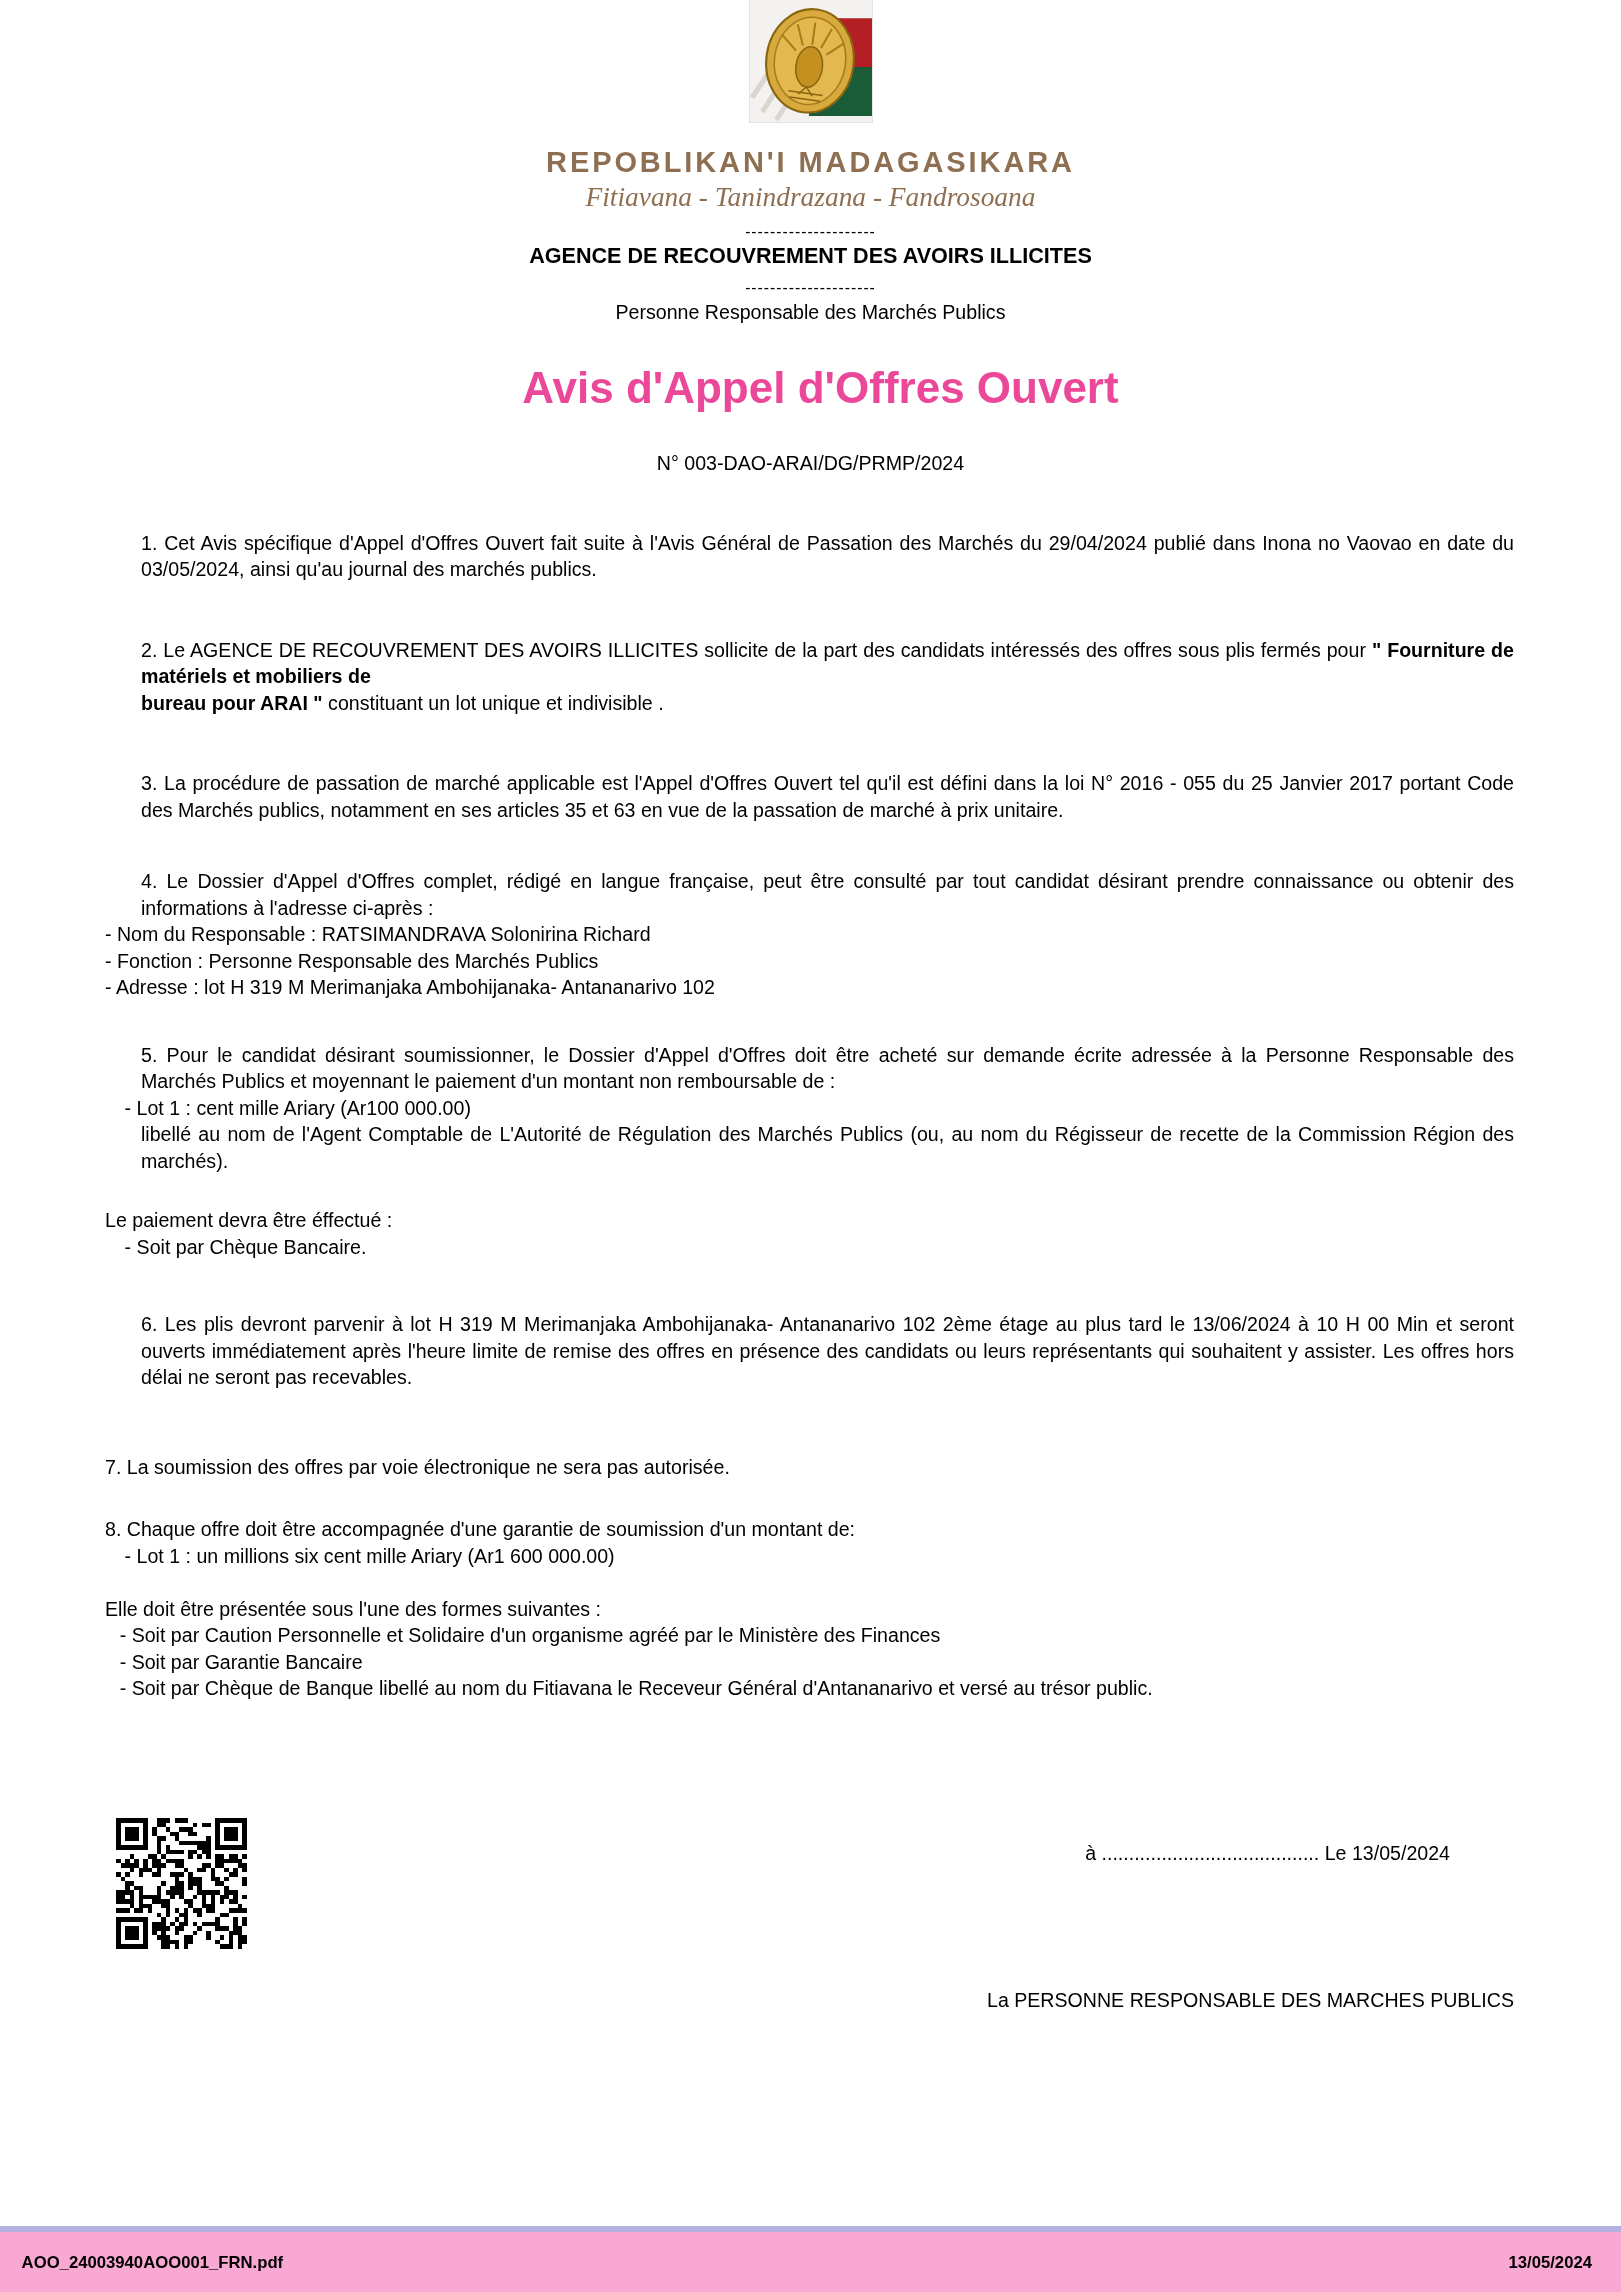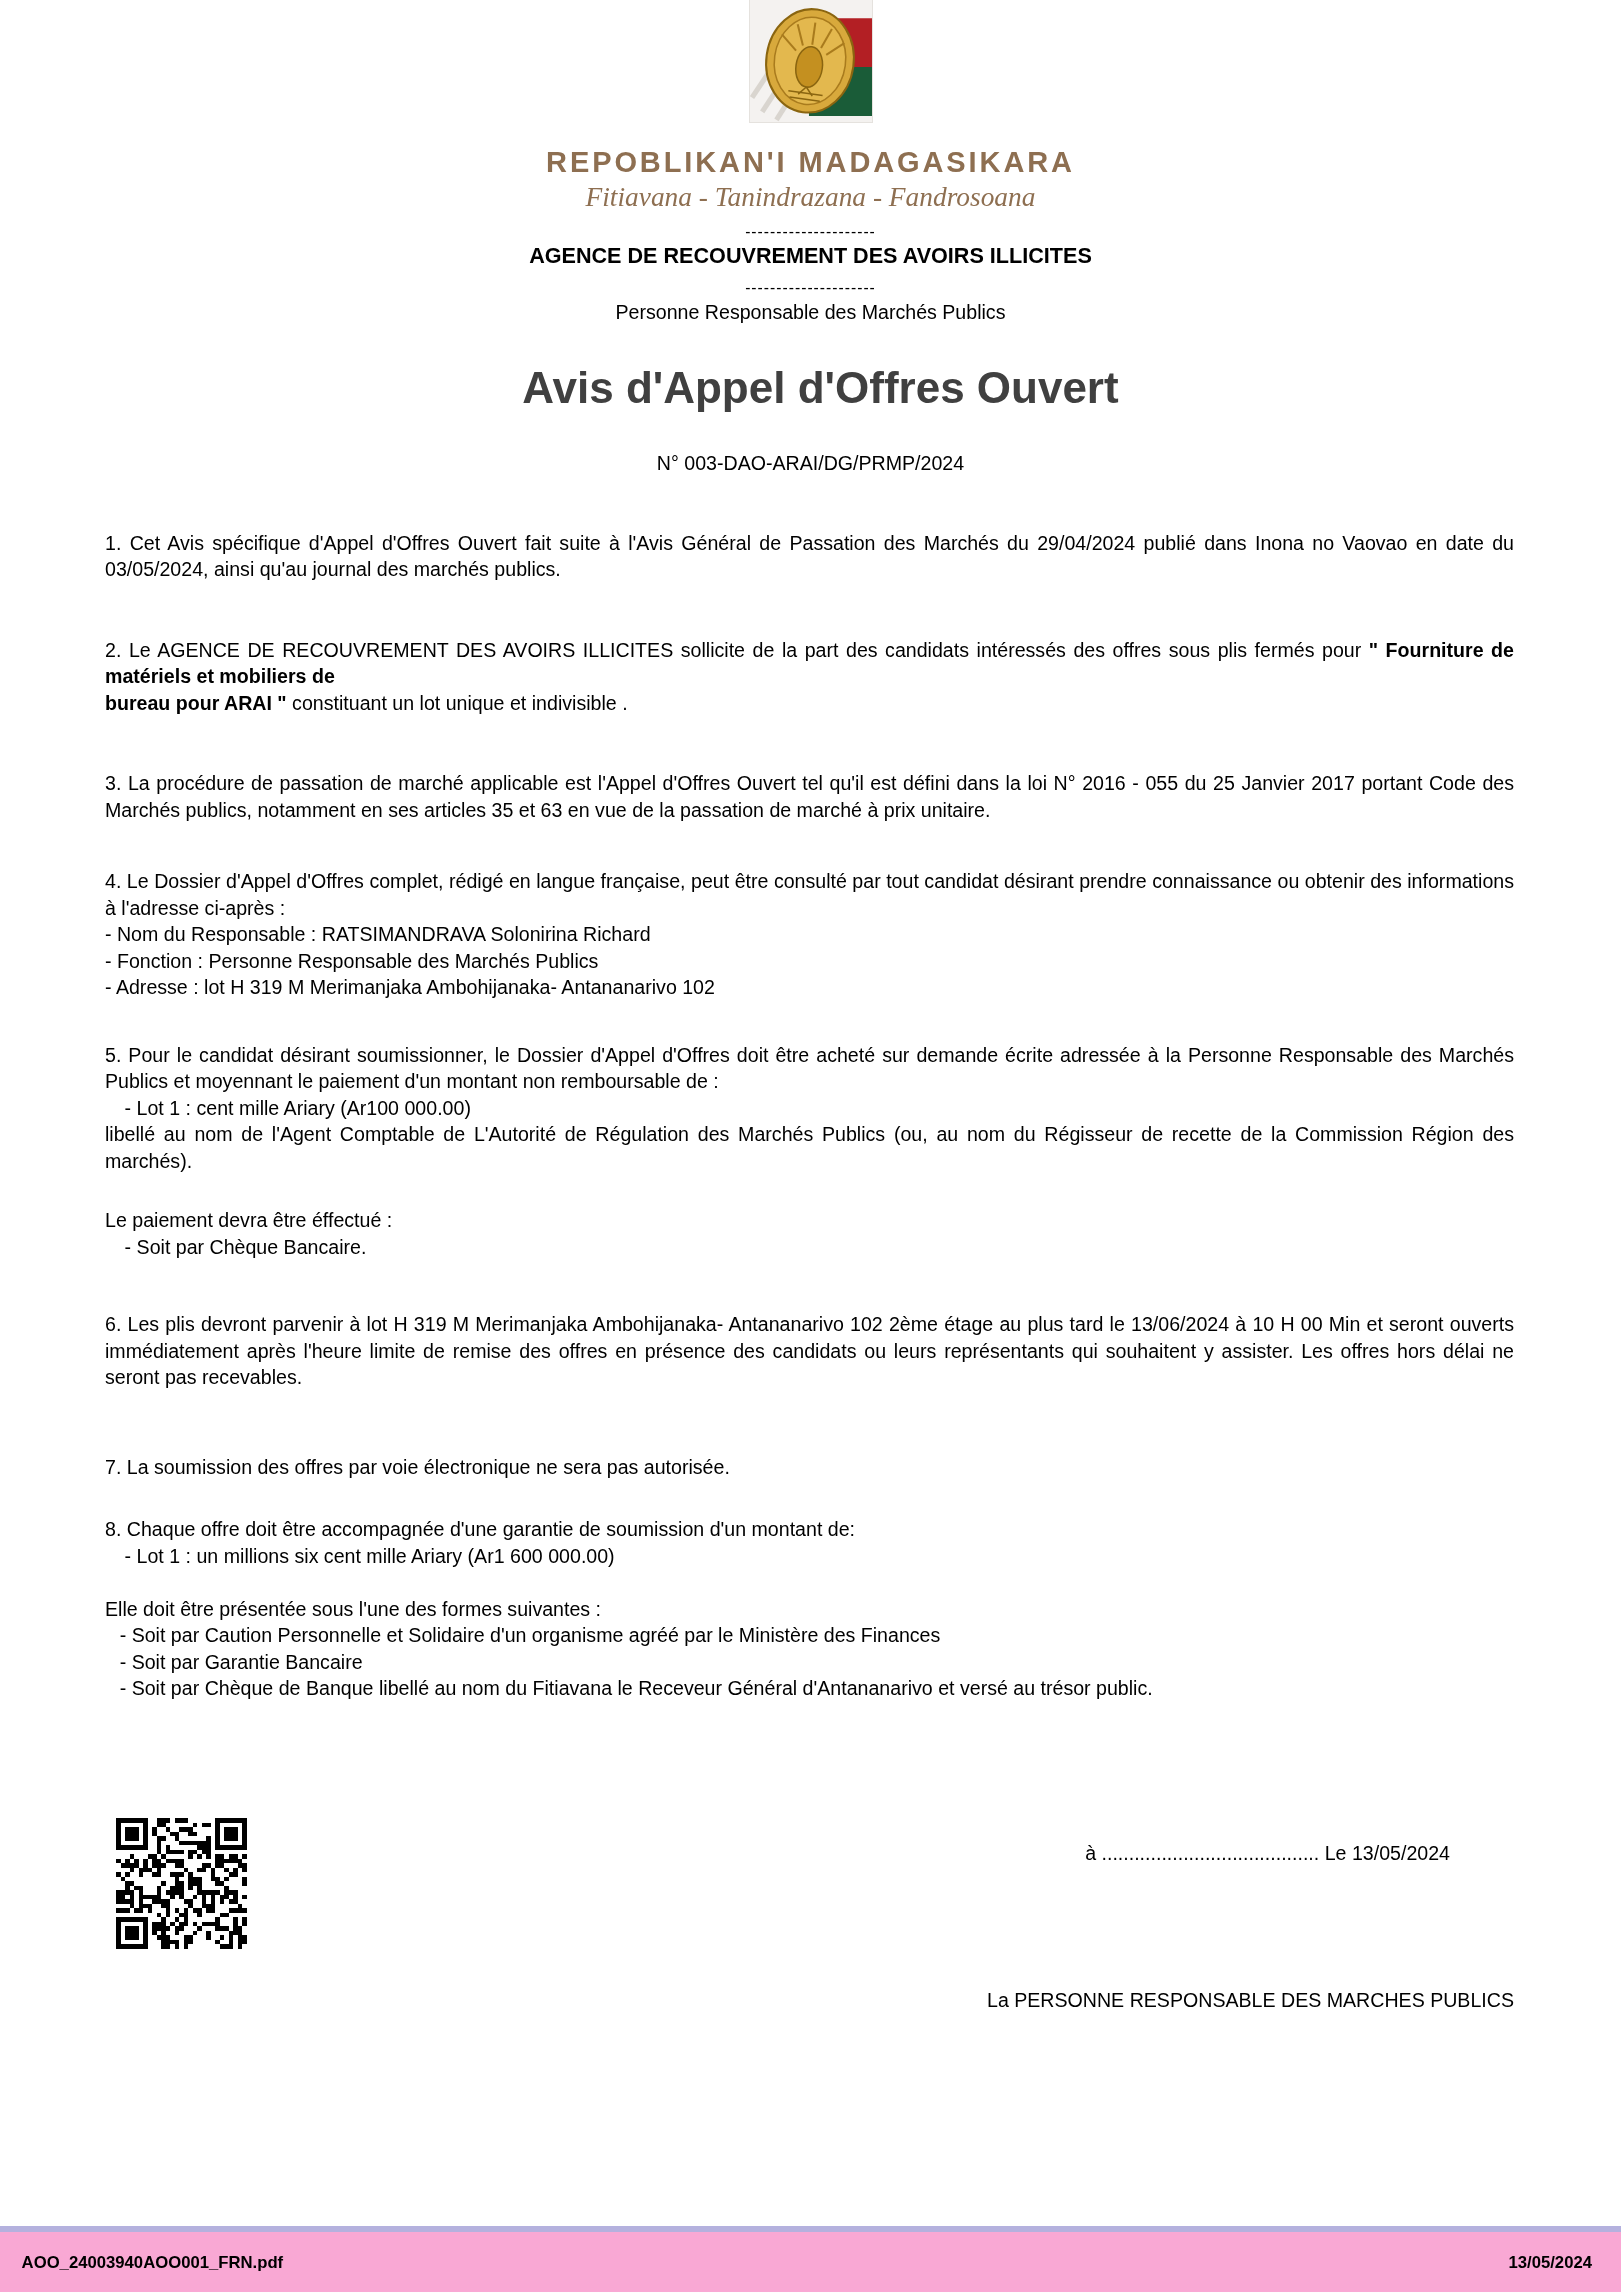--- a/index.html
+++ b/index.html
@@ -26,27 +26,27 @@
     margin-top: 3.9px;
     font-family: "Liberation Serif", serif; font-style: italic;
     font-size: 27.4px; color: #8e6f51;
   }
   .dash-sep { font-size: 15.7px; letter-spacing: 1px; margin-top: 9.8px; color: #000; }
   .agency-name { font-size: 21.6px; font-weight: bold; margin-top: 2px; }
   .dept-name { font-size: 19.6px; margin-top: 3.9px; }
 
   .doc-title {
     text-align: center; margin-top: 39px;
-    font-size: 44px; font-weight: bold; color: #404040; padding-left: 20px;
+    font-size: 44px; font-weight: bold; color: #ec4899; padding-left: 20px;
   }
   .doc-ref { text-align: center; margin-top: 39px; font-size: 19.6px; }
 
   
   .body-text { font-size: 19.6px; line-height: 26.5px; }
-  .para { text-align: justify; }
+  .para { text-align: justify; margin-left: 36px; }
   .sect-1 { margin-top: 55px; }
   .sect-2 { margin-top: 54px; }
   .sect-3 { margin-top: 54px; }
   .sect-4 { margin-top: 45px; }
   .sect-5 { margin-top: 41px; }
   .sect-pay { margin-top: 33px; }
   .sect-6 { margin-top: 51px; }
   .sect-7 { margin-top: 63px; }
   .sect-8 { margin-top: 36px; }
   .sect-g { margin-top: 26.5px; }

